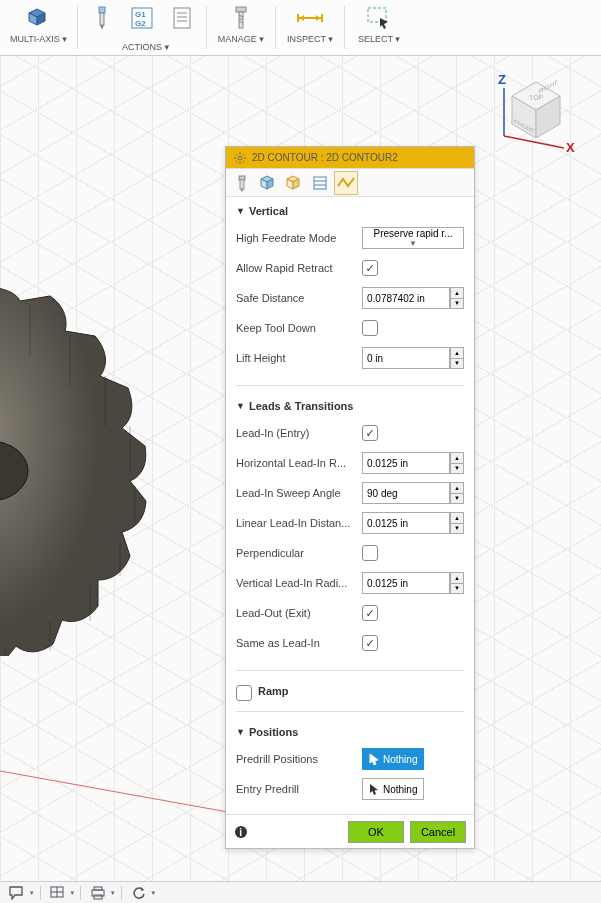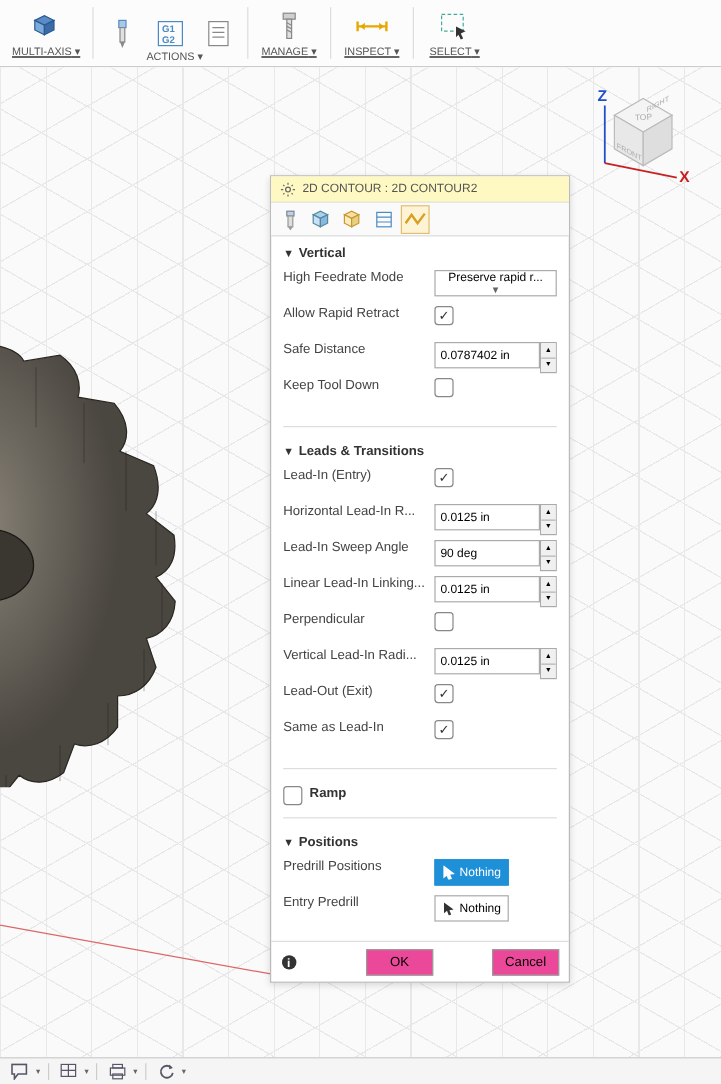--- a/index.html
+++ b/index.html
@@ -1,65 +1,65 @@
 <!DOCTYPE html>
 <html><head>
 <meta charset="utf-8">
 <style>
   * { box-sizing: border-box; margin: 0; padding: 0; }
   html, body { width: 601px; height: 903px; font-family: Arial, sans-serif; font-size: 11px; overflow: hidden; background: #f0f0f0; }
   
   
   .top-toolbar { height: 56px; background: #fcfcfc; border-bottom: 1px solid #ccc; display: flex; gap: 2px; padding: 2px 4px; }
-  .tool-btn { display: flex; flex-direction: column; align-items: center; justify-content: center; padding: 2px 6px; cursor: pointer; min-width: 60px; text-decoration: underline; }
+  .tool-btn { display: flex; flex-direction: column; align-items: center; justify-content: flex-start; padding: 2px 6px; cursor: pointer; min-width: 60px; }
   .tool-icon { width: 28px; height: 28px; display: flex; align-items: center; justify-content: center; }
   .tool-label { font-size: 9px; color: #555; margin-top: 2px; }
   .tool-divider { width: 1px; background: #ddd; margin: 4px 2px; }
   
   
   .canvas { position: absolute; top: 56px; left: 0; right: 0; bottom: 22px; background: #fafafa; overflow: hidden; }
   .grid-bg { position: absolute; inset: 0;
     background-image:
       repeating-linear-gradient(30deg, #e8e8e8 0 1px, transparent 1px 38px),
       repeating-linear-gradient(-30deg, #e8e8e8 0 1px, transparent 1px 38px),
       repeating-linear-gradient(90deg, #e8e8e8 0 1px, transparent 1px 38px);
   }
   .gear { position: absolute; left: -90px; top: 200px; width: 290px; height: 400px; }
   .viewcube { position: absolute; top: 10px; right: 25px; width: 80px; height: 90px; }
   
   
   .panel { position: absolute; top: 146px; left: 225px; width: 250px; background: #fff; border: 1px solid #bbb; box-shadow: 0 2px 6px rgba(0,0,0,0.15); }
-  .panel-header { height: 22px; background: #fef9c3; border-bottom: 1px solid #ddd; display: flex; align-items: center; padding: 0 8px; gap: 6px; }
+  .panel-header { height: 22px; background: #eab308; border-bottom: 1px solid #ddd; display: flex; align-items: center; padding: 0 8px; gap: 6px; }
   .gear-icon-small { width: 12px; height: 12px; color: #666; }
   .panel-title { font-size: 10px; color: #555; }
   .tab-row { height: 28px; border-bottom: 1px solid #ddd; display: flex; padding: 2px 4px; gap: 2px; background: #fafafa; }
   .mini-tab { width: 24px; height: 24px; display: flex; align-items: center; justify-content: center; border: 1px solid transparent; cursor: pointer; }
   .mini-tab.active { background: #fff3d6; border: 1px solid #e0c070; }
   .section { padding: 8px 10px; }
   .section-header { font-weight: bold; font-size: 11px; color: #333; display: flex; align-items: center; gap: 4px; cursor: pointer; margin-bottom: 8px; }
   .section-header .arrow { font-size: 9px; }
-  .row { display: flex; height: 26px; margin-bottom: 4px; }
+  .row { display: flex; align-items: center; height: 26px; margin-bottom: 4px; }
   .row-label { flex: 1; color: #444; font-size: 11px; white-space: nowrap; overflow: hidden; text-overflow: ellipsis; padding-right: 6px; }
   .row-control { width: 102px; display: flex; }
   .row-control input[type="text"], .row-control .select-like { width: 100%; height: 22px; border: 1px solid #aaa; padding: 0 4px; font-size: 10px; background: #fff; }
   .spinner { display: flex; width: 100%; }
   .spinner input { flex: 1; height: 22px; border: 1px solid #aaa; border-right: none; padding: 0 4px; font-size: 10px; }
   .spinner-btns { width: 14px; display: flex; flex-direction: column; border: 1px solid #aaa; }
   .spinner-btns span { flex: 1; display: flex; align-items: center; justify-content: center; font-size: 6px; background: #f0f0f0; cursor: pointer; user-select: none; }
   .spinner-btns span:first-child { border-bottom: 1px solid #aaa; }
   .select-like { display: flex; align-items: center; justify-content: space-between; cursor: pointer; flex-direction: column; }
   .select-like .caret { font-size: 8px; color: #666; }
   .checkbox { width: 16px; height: 16px; border: 1px solid #888; border-radius: 3px; display: flex; align-items: center; justify-content: center; background: #fff; cursor: pointer; font-size: 11px; color: #333; }
   .checkbox.checked::after { content: "✓"; }
   .sep { height: 1px; background: #ddd; margin: 2px 10px 6px; }
   .nothing-btn { height: 22px; padding: 0 6px; display: inline-flex; align-items: center; gap: 4px; border: 1px solid #aaa; background: #fff; font-size: 10px; cursor: pointer; }
   .nothing-btn.active { background: #1e90d8; color: #fff; border-color: #1e90d8; }
   .footer { height: 34px; border-top: 1px solid #ddd; display: flex; align-items: center; justify-content: flex-end; padding: 0 8px; gap: 6px; }
   .footer-info { flex: 1; display: flex; align-items: center; color: #666; }
-  .btn { height: 22px; min-width: 56px; border: 1px solid #999; background: #ec4899; font-size: 11px; cursor: pointer; margin-left: 43px; }
+  .btn { height: 22px; min-width: 56px; border: 1px solid #999; background: #84cc16; font-size: 11px; cursor: pointer; }
   .ramp-row { display: flex; align-items: flex-start; gap: 6px; padding: 8px 10px; }
   .ramp-row .checkbox { border-radius: 3px; }
   .ramp-label { font-weight: bold; color: #333; }
   
   
   .bottom-bar { position: absolute; bottom: 0; left: 0; right: 0; height: 22px; background: #f5f5f5; border-top: 1px solid #ccc; display: flex; align-items: center; padding: 0 6px; gap: 6px; }
   .bb-btn { width: 22px; height: 18px; display: flex; align-items: center; justify-content: center; cursor: pointer; color: #556; font-size: 12px; }
   .bb-divider { width: 1px; height: 14px; background: #ccc; }
   .bb-caret { font-size: 7px; color: #666; margin-left: -4px; }
 </style>
@@ -282,20 +282,32 @@
             </div>
         </div>
       </div>
     </div>
     <div class="row">
       <span class="row-label">Keep Tool Down</span>
       <div class="row-control">
           <div class="checkbox"></div>
         </div>
     </div>
+    <div class="row">
+      <span class="row-label">Lift Height</span>
+      <div class="row-control">
+        <div class="spinner">
+          <input type="text" value="0 in" style="">
+          <div class="spinner-btns">
+              <span>▲</span>
+              <span>▼</span>
+            </div>
+        </div>
+      </div>
+    </div>
   </div>
   <div class="sep"></div>
 
   <div class="section">
     <div class="section-header">
         <span class="arrow">▼</span>
         <span>Leads &amp; Transitions</span>
       </div>
     <div class="row">
       <span class="row-label">Lead-In (Entry)</span>
@@ -321,21 +333,21 @@
         <div class="spinner">
           <input type="text" value="90 deg" style="">
           <div class="spinner-btns">
               <span>▲</span>
               <span>▼</span>
             </div>
         </div>
       </div>
     </div>
     <div class="row">
-      <span class="row-label">Linear Lead-In Linking...</span>
+      <span class="row-label">Linear Lead-In Distan...</span>
       <div class="row-control">
         <div class="spinner">
           <input type="text" value="0.0125 in" style="">
           <div class="spinner-btns">
               <span>▲</span>
               <span>▼</span>
             </div>
         </div>
       </div>
     </div>

